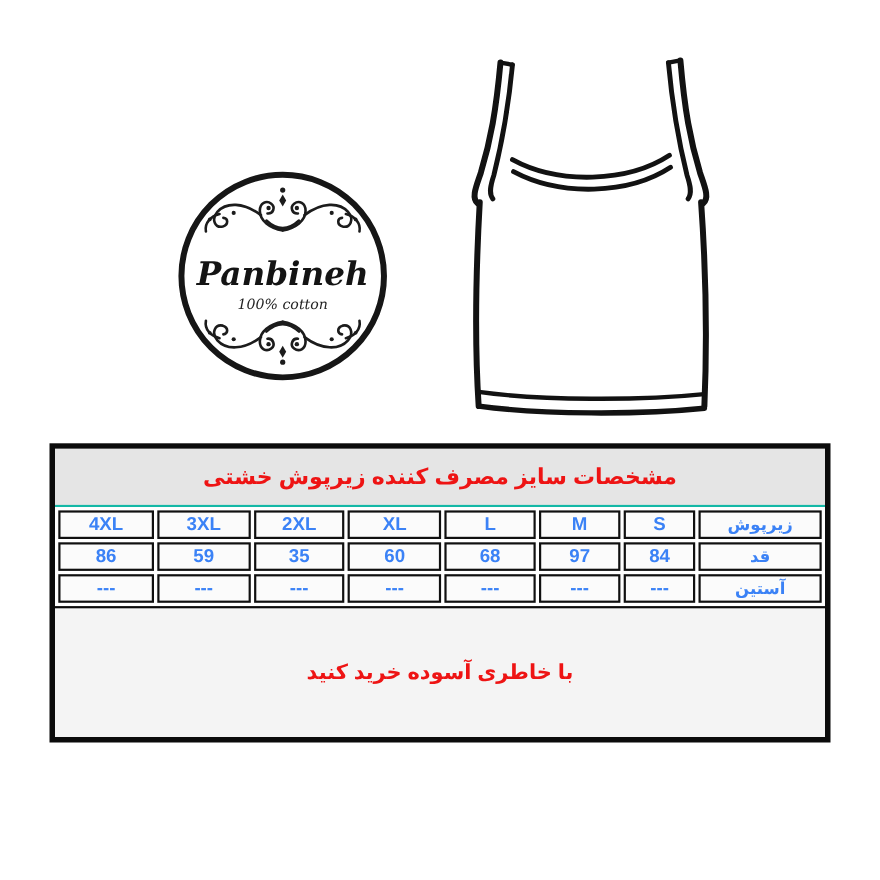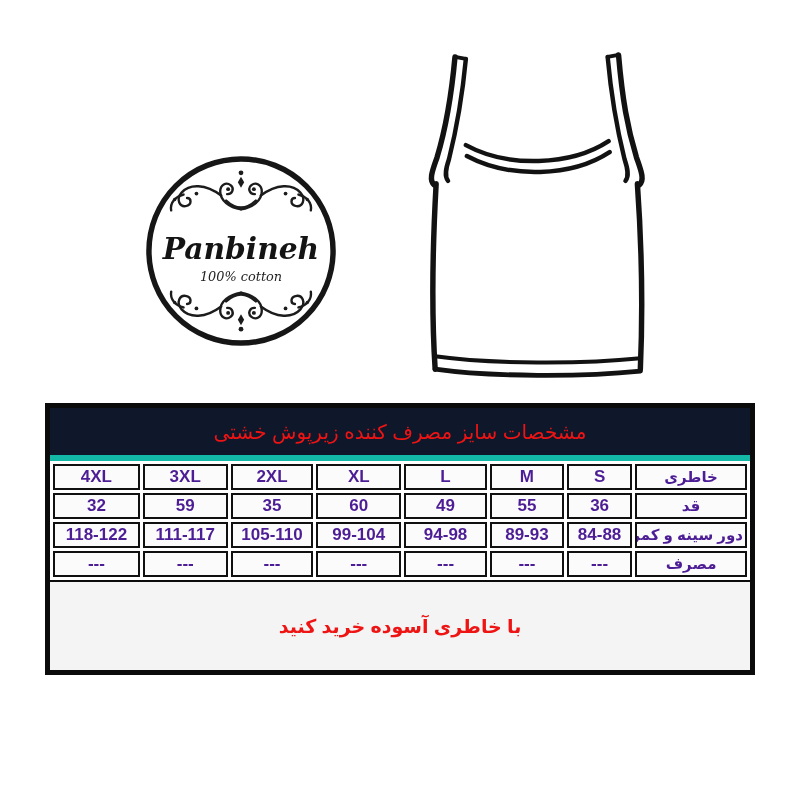--- a/index.html
+++ b/index.html
@@ -7,21 +7,21 @@
   body {
     position: relative;
     background: #ffffff;
     font-family: "Liberation Sans", "DejaVu Sans", sans-serif;
     overflow: hidden;
   }
 
   
   .logo-wrap {
     position: absolute;
-    left: 142px; top: 152px;
+    left: 158px; top: 152px;
     width: 198px; height: 198px;
   }
   .logo-wrap svg { width: 100%; height: 100%; display: block; }
   .logo-brand-text {
     font-family: "DejaVu Serif", "Liberation Serif", serif;
     font-style: italic;
     font-weight: 700;
   }
   .logo-tagline-text {
     font-family: "DejaVu Serif", "Liberation Serif", serif;
@@ -43,24 +43,24 @@
     left: 45px; top: 403px;
     width: 710px; height: 272px;
     border: 5px solid #0b0b0b;
     background: #ffffff;
     display: flex;
     flex-direction: column;
   }
   .size-panel .panel-title {
     height: 53px;
     display: flex; align-items: center; justify-content: center;
-    border-bottom: 6px solid #14b8a6;
-    font-size: 20px; font-weight: normal;
+    border-bottom: 2px solid #14b8a6;
+    font-size: 20px; font-weight: bold;
     direction: rtl;
-    background: #0f172a;
+    background: #e5e5e5;
   }
   .size-panel .panel-footer {
     flex: 1;
     display: flex; align-items: center; justify-content: center;
     border-top: 2px solid #0b0b0b;
     font-size: 19px; font-weight: bold;
     direction: rtl;
     background: #f4f4f4;
   }
   table.size-grid {
@@ -71,21 +71,21 @@
     background: #ffffff;
   }
   table.size-grid td {
     border: 2px solid #101010;
     background: #fbfbfb;
     text-align: center;
     vertical-align: middle;
     height: 21px;
     font-size: 17px;
     font-weight: bold;
-    color: #4c1d95;
+    color: #3b82f6;
     padding: 1px 2px;
     overflow: hidden;
     white-space: nowrap;
   }
   table.size-grid td.spec-label {
     direction: rtl;
     font-size: 15px;
   }
 </style>
 </head>
@@ -162,49 +162,39 @@
     </colgroup>
     <tbody>
       <tr>
         <td>4XL</td>
         <td>3XL</td>
         <td>2XL</td>
         <td>XL</td>
         <td>L</td>
         <td>M</td>
         <td>S</td>
-        <td class="spec-label">خاطری</td>
+        <td class="spec-label">زیرپوش</td>
       </tr>
       <tr>
-        <td>32</td>
+        <td>86</td>
         <td>59</td>
         <td>35</td>
         <td>60</td>
-        <td>49</td>
-        <td>55</td>
-        <td>36</td>
+        <td>68</td>
+        <td>97</td>
+        <td>84</td>
         <td class="spec-label">قد</td>
       </tr>
       <tr>
-        <td>118-122</td>
-        <td>111-117</td>
-        <td>105-110</td>
-        <td>99-104</td>
-        <td>94-98</td>
-        <td>89-93</td>
-        <td>84-88</td>
-        <td class="spec-label">دور سینه و کمر</td>
-      </tr>
-      <tr>
-        <td>---</td>
-        <td>---</td>
-        <td>---</td>
-        <td>---</td>
-        <td>---</td>
-        <td>---</td>
-        <td>---</td>
-        <td class="spec-label">مصرف</td>
+        <td>---</td>
+        <td>---</td>
+        <td>---</td>
+        <td>---</td>
+        <td>---</td>
+        <td>---</td>
+        <td>---</td>
+        <td class="spec-label">آستین</td>
       </tr>
     </tbody>
   </table>
 
   <div class="panel-footer" style="color:#ee1414;">با خاطری آسوده خرید کنید</div>
 </div>
 
 </body></html>

